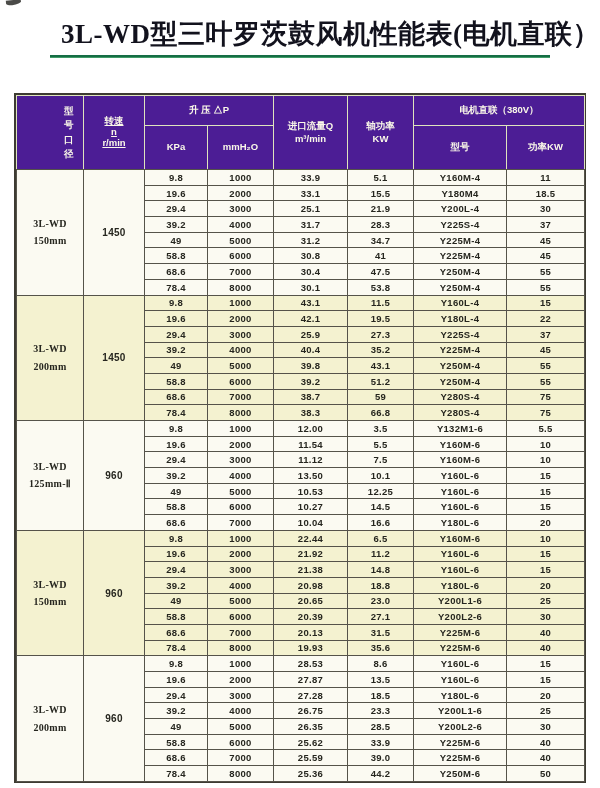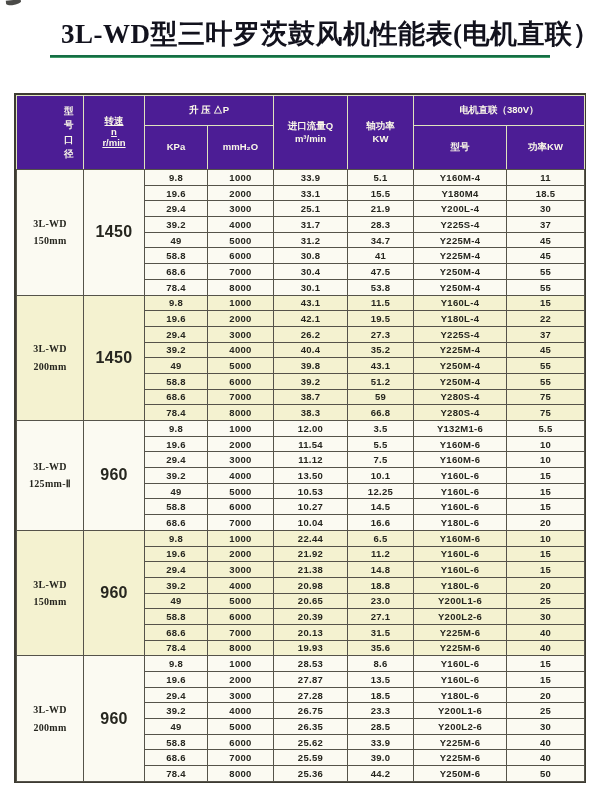--- a/index.html
+++ b/index.html
@@ -40,21 +40,21 @@
   .model-head div{letter-spacing:4px;line-height:1.5;margin-left:39px;}
   .speed-head div{line-height:1.15;text-decoration:underline;}
   tbody td{
     border:1px solid #55534a;padding:0;text-align:center;vertical-align:middle;
     font-size:9.5px;font-weight:bold;color:#26261f;letter-spacing:0.3px;
   }
   tr.white td{background:#fbfaf2;}
   tr.cream td{background:#f4f2d0;}
   td.model-cell{font-size:10px;font-family:Liberation Serif, serif;}
   td.model-cell div{line-height:1.75;}
-  td.speed-cell{font-size:16px;}
+  td.speed-cell{font-size:10px;}
 </style>
 </head>
 <body>
 
 <div>
   <div class="smudge"></div>
 
   <h1 class="title">3L-WD型三叶罗茨鼓风机性能表(电机直联）</h1>
   <div class="rule"></div>
 
@@ -186,21 +186,21 @@
             <td>19.6</td>
             <td>2000</td>
             <td>42.1</td>
             <td>19.5</td>
             <td>Y180L-4</td>
             <td>22</td>
           </tr>
           <tr class="cream">
             <td>29.4</td>
             <td>3000</td>
-            <td>26.2</td>
+            <td>25.9</td>
             <td>27.3</td>
             <td>Y225S-4</td>
             <td>37</td>
           </tr>
           <tr class="cream">
             <td>39.2</td>
             <td>4000</td>
             <td>40.4</td>
             <td>35.2</td>
             <td>Y225M-4</td>

